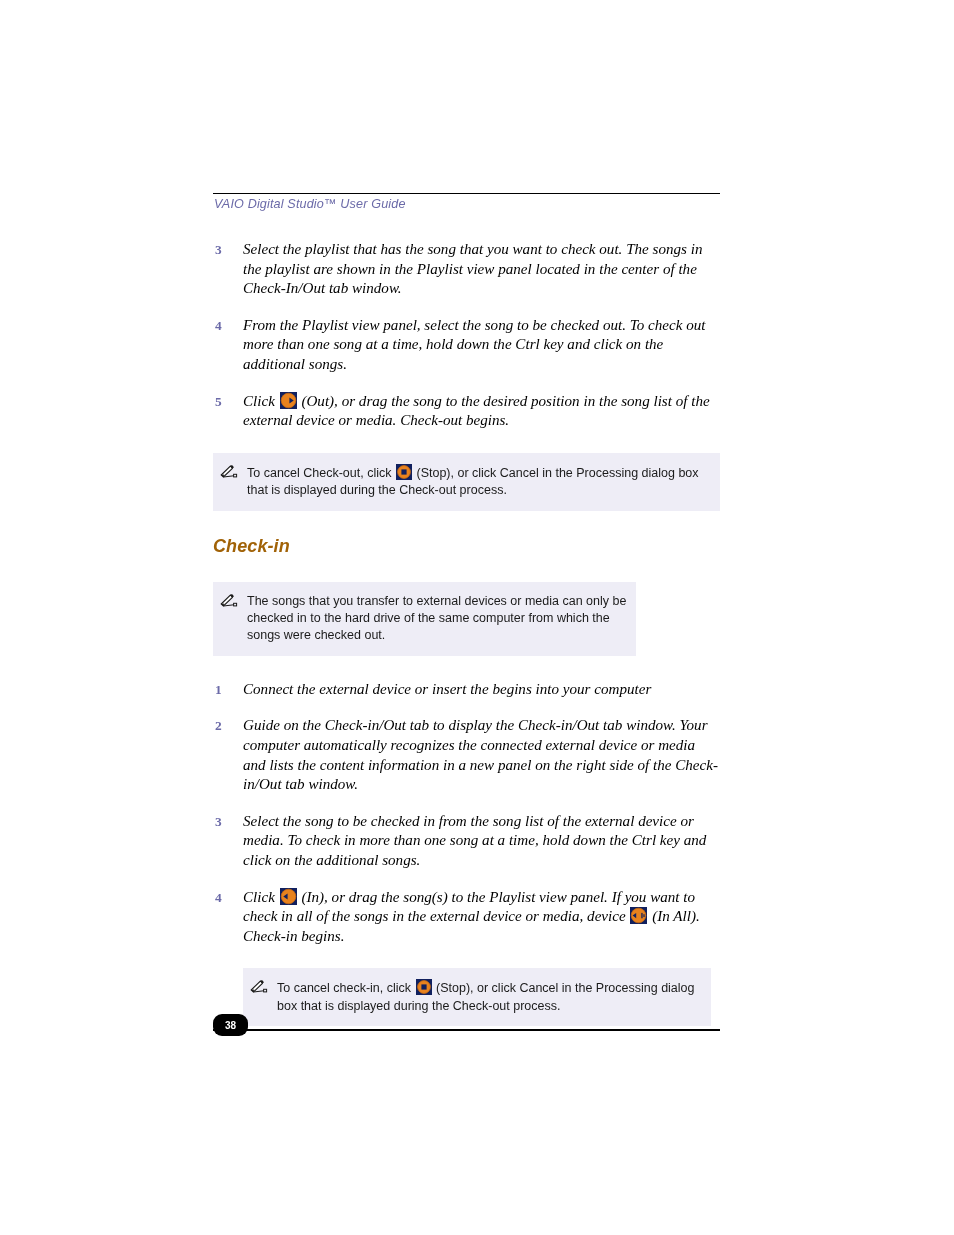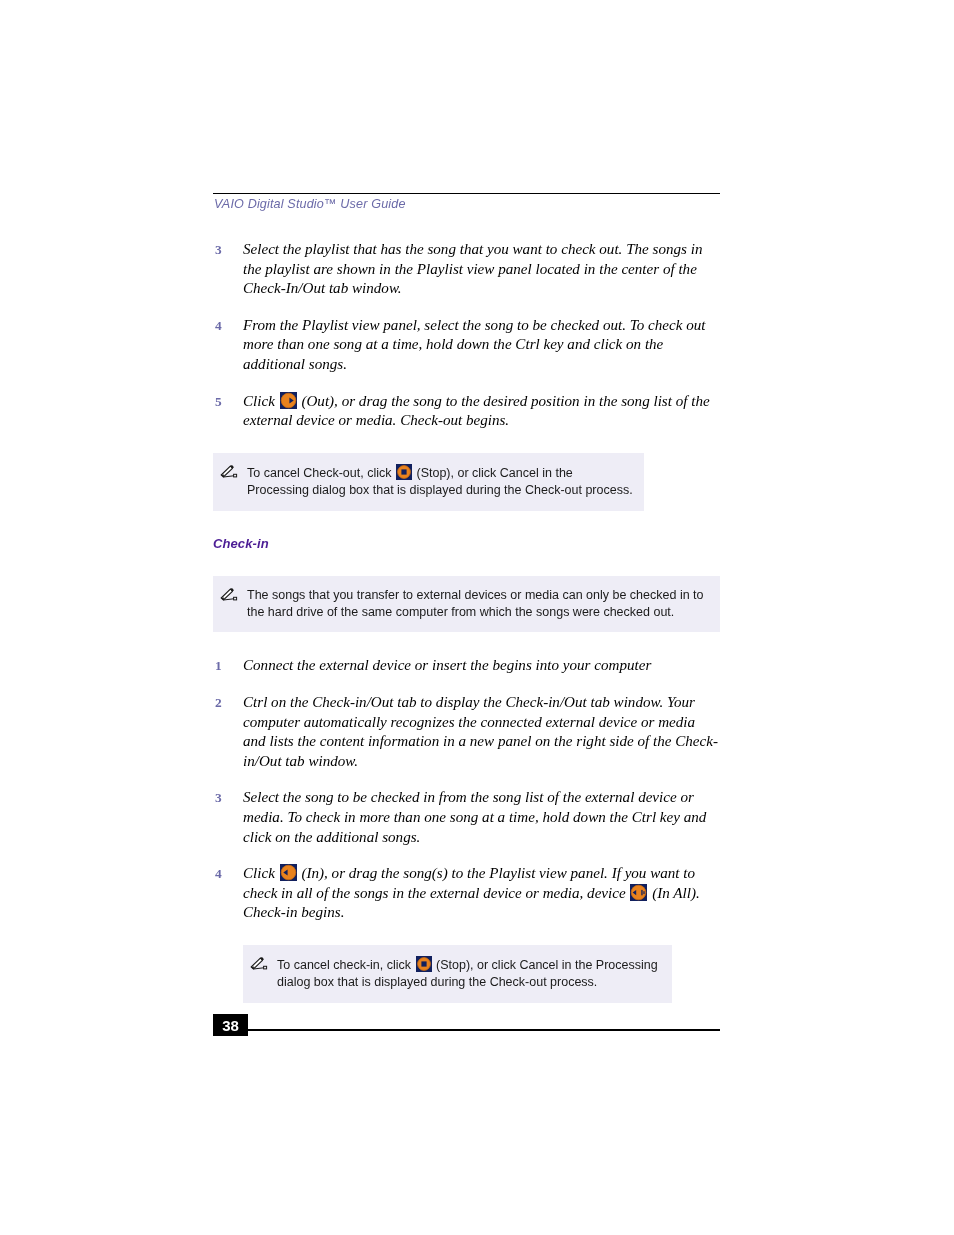--- a/index.html
+++ b/index.html
@@ -75,22 +75,22 @@
   .step .body {
     display: block;
     font-style: italic;
   }
 
   
   .section-heading {
     font-family: "Liberation Sans", sans-serif;
     font-weight: bold;
     font-style: italic;
-    font-size: 13px;
-    color: #4c1d95;
+    font-size: 18px;
+    color: #a16207;
     letter-spacing: 0.1px;
   }
 
   
   .note {
     background: #eeedf6;
     position: relative;
     box-sizing: border-box;
     font-family: "Liberation Sans", sans-serif;
     font-size: 12.5px;
@@ -135,24 +135,25 @@
   .footer-pagebox {
     position: absolute;
     left: 213px;
     top: 1014px;
     width: 35px;
     height: 22px;
     background: #000000;
     color: #ffffff;
     font-family: "Liberation Sans", sans-serif;
     font-weight: bold;
-    font-size: 15px;
+    font-size: 10px;
     display: flex;
     align-items: center;
     justify-content: center;
+    border-radius: 9px;
   }
 </style>
 </head>
 <body>
 
 <div class="page">
 
   <div class="header-rule"></div>
   <div class="header-title">VAIO Digital Studio™ User Guide</div>
 
@@ -171,61 +172,61 @@
     <div class="step" style="margin-bottom:22px;">
       <span class="num">5</span>
       <span class="body"><span>Click</span>&nbsp;<span class="icon-inline"><svg viewBox="0 0 17 17" width="17" height="17">
               <rect x="0" y="0" width="17" height="17" fill="#11205e"></rect>
               <circle cx="8.5" cy="8.5" r="7.3" fill="#e8821e"></circle>
               <circle cx="8.5" cy="8.5" r="7.3" fill="none" stroke="#c86a10" stroke-width="0.8"></circle>
               <path d="M3.3 8.6 L9.4 8.6 L9.4 5.6 L13.7 8.6 L9.4 11.6 L9.4 8.6 Z" fill="#11205e"></path>
             </svg></span>&nbsp;<span>(Out), or drag the song to the desired position in the song list of the external device or media. Check-out begins.</span></span>
     </div>
 
-    <div class="note" style="margin-left:0px; width:431px;">
+    <div class="note" style="margin-left:0px; width:507px;">
       <div class="note-inner">
         <span class="pencil"><svg viewBox="0 0 20 15" width="20" height="15">
               <path d="M1.2 11.0 L10.4 2.0 L12.4 4.4 L3.4 13.0 Z" fill="#ffffff" stroke="#1b1b1b" stroke-width="1.05"></path>
               <path d="M1.2 11.0 L3.4 13.0 L4.2 10.4 Z" fill="#1b1b1b"></path>
               <path d="M10.4 2.0 L12.0 0.9 L14.0 3.3 L12.4 4.4 Z" fill="#1b1b1b"></path>
               <rect x="13.6" y="10.3" width="3.0" height="2.6" fill="none" stroke="#1b1b1b" stroke-width="1.0"></rect>
               <path d="M3.6 13.0 L13.6 11.8" stroke="#1b1b1b" stroke-width="1.0" fill="none"></path>
             </svg></span>
         <span><span>To cancel Check-out, click</span>&nbsp;<span class="icon-inline sm"><svg viewBox="0 0 16 16" width="16" height="16">
                 <rect x="0" y="0" width="16" height="16" fill="#11205e"></rect>
                 <circle cx="8" cy="8" r="6.4" fill="#e8821e"></circle>
                 <circle cx="8" cy="8" r="6.4" fill="none" stroke="#c86a10" stroke-width="0.8"></circle>
                 <rect x="5.4" y="5.4" width="5.2" height="5.2" fill="#11205e"></rect>
               </svg></span>&nbsp;<span>(Stop), or click Cancel in the Processing dialog box that is displayed during the Check-out process.</span></span>
       </div>
     </div>
 
     <div class="section-heading" style="margin-top:25px; margin-bottom:25px;">Check-in</div>
 
-    <div class="note" style="width:507px;">
+    <div class="note" style="width:423px;">
       <div class="note-inner">
         <span class="pencil"><svg viewBox="0 0 20 15" width="20" height="15">
               <path d="M1.2 11.0 L10.4 2.0 L12.4 4.4 L3.4 13.0 Z" fill="#ffffff" stroke="#1b1b1b" stroke-width="1.05"></path>
               <path d="M1.2 11.0 L3.4 13.0 L4.2 10.4 Z" fill="#1b1b1b"></path>
               <path d="M10.4 2.0 L12.0 0.9 L14.0 3.3 L12.4 4.4 Z" fill="#1b1b1b"></path>
               <rect x="13.6" y="10.3" width="3.0" height="2.6" fill="none" stroke="#1b1b1b" stroke-width="1.0"></rect>
               <path d="M3.6 13.0 L13.6 11.8" stroke="#1b1b1b" stroke-width="1.0" fill="none"></path>
             </svg></span>
         <span>The songs that you transfer to external devices or media can only be checked in to the hard drive of the same computer from which the songs were checked out.</span>
       </div>
     </div>
 
     <div class="step" style="margin-top:24px; margin-bottom:17px;">
       <span class="num">1</span>
       <span class="body">Connect the external device or insert the begins into your computer</span>
     </div>
 
     <div class="step" style="margin-bottom:17px;">
       <span class="num">2</span>
-      <span class="body">Ctrl on the Check-in/Out tab to display the Check-in/Out tab window. Your computer automatically recognizes the connected external device or media and lists the content information in a new panel on the right side of the Check-in/Out tab window.</span>
+      <span class="body">Guide on the Check-in/Out tab to display the Check-in/Out tab window. Your computer automatically recognizes the connected external device or media and lists the content information in a new panel on the right side of the Check-in/Out tab window.</span>
     </div>
 
     <div class="step" style="margin-bottom:17px;">
       <span class="num">3</span>
       <span class="body">Select the song to be checked in from the song list of the external device or media. To check in more than one song at a time, hold down the Ctrl key and click on the additional songs.</span>
     </div>
 
     <div class="step" style="margin-bottom:22px;">
       <span class="num">4</span>
       <span class="body"><span>Click</span>&nbsp;<span class="icon-inline"><svg viewBox="0 0 17 17" width="17" height="17">
@@ -236,21 +237,21 @@
             </svg></span>&nbsp;<span>(In), or drag the song(s) to the Playlist view panel. If you want to check in all of the songs in the external device or media, device</span>&nbsp;<span class="icon-inline"><svg viewBox="0 0 17 17" width="17" height="17">
               <rect x="0" y="0" width="17" height="17" fill="#11205e"></rect>
               <circle cx="8.5" cy="8.5" r="7.3" fill="#e8821e"></circle>
               <circle cx="8.5" cy="8.5" r="7.3" fill="none" stroke="#c86a10" stroke-width="0.8"></circle>
               <path d="M10.2 8.6 L6.2 8.6 L6.2 5.9 L2.6 8.6 L6.2 11.3 L6.2 8.6 Z" fill="#11205e"></path>
               <rect x="11.3" y="5.9" width="1.3" height="5.4" fill="#11205e"></rect>
               <rect x="13.4" y="7.2" width="1.2" height="2.9" fill="#11205e"></rect>
             </svg></span>&nbsp;<span>(In All). Check-in begins.</span></span>
     </div>
 
-    <div class="note" style="margin-left:30px; width:429px;">
+    <div class="note" style="margin-left:30px; width:468px;">
       <div class="note-inner">
         <span class="pencil"><svg viewBox="0 0 20 15" width="20" height="15">
               <path d="M1.2 11.0 L10.4 2.0 L12.4 4.4 L3.4 13.0 Z" fill="#ffffff" stroke="#1b1b1b" stroke-width="1.05"></path>
               <path d="M1.2 11.0 L3.4 13.0 L4.2 10.4 Z" fill="#1b1b1b"></path>
               <path d="M10.4 2.0 L12.0 0.9 L14.0 3.3 L12.4 4.4 Z" fill="#1b1b1b"></path>
               <rect x="13.6" y="10.3" width="3.0" height="2.6" fill="none" stroke="#1b1b1b" stroke-width="1.0"></rect>
               <path d="M3.6 13.0 L13.6 11.8" stroke="#1b1b1b" stroke-width="1.0" fill="none"></path>
             </svg></span>
         <span><span>To cancel check-in, click</span>&nbsp;<span class="icon-inline sm"><svg viewBox="0 0 16 16" width="16" height="16">
                 <rect x="0" y="0" width="16" height="16" fill="#11205e"></rect>

